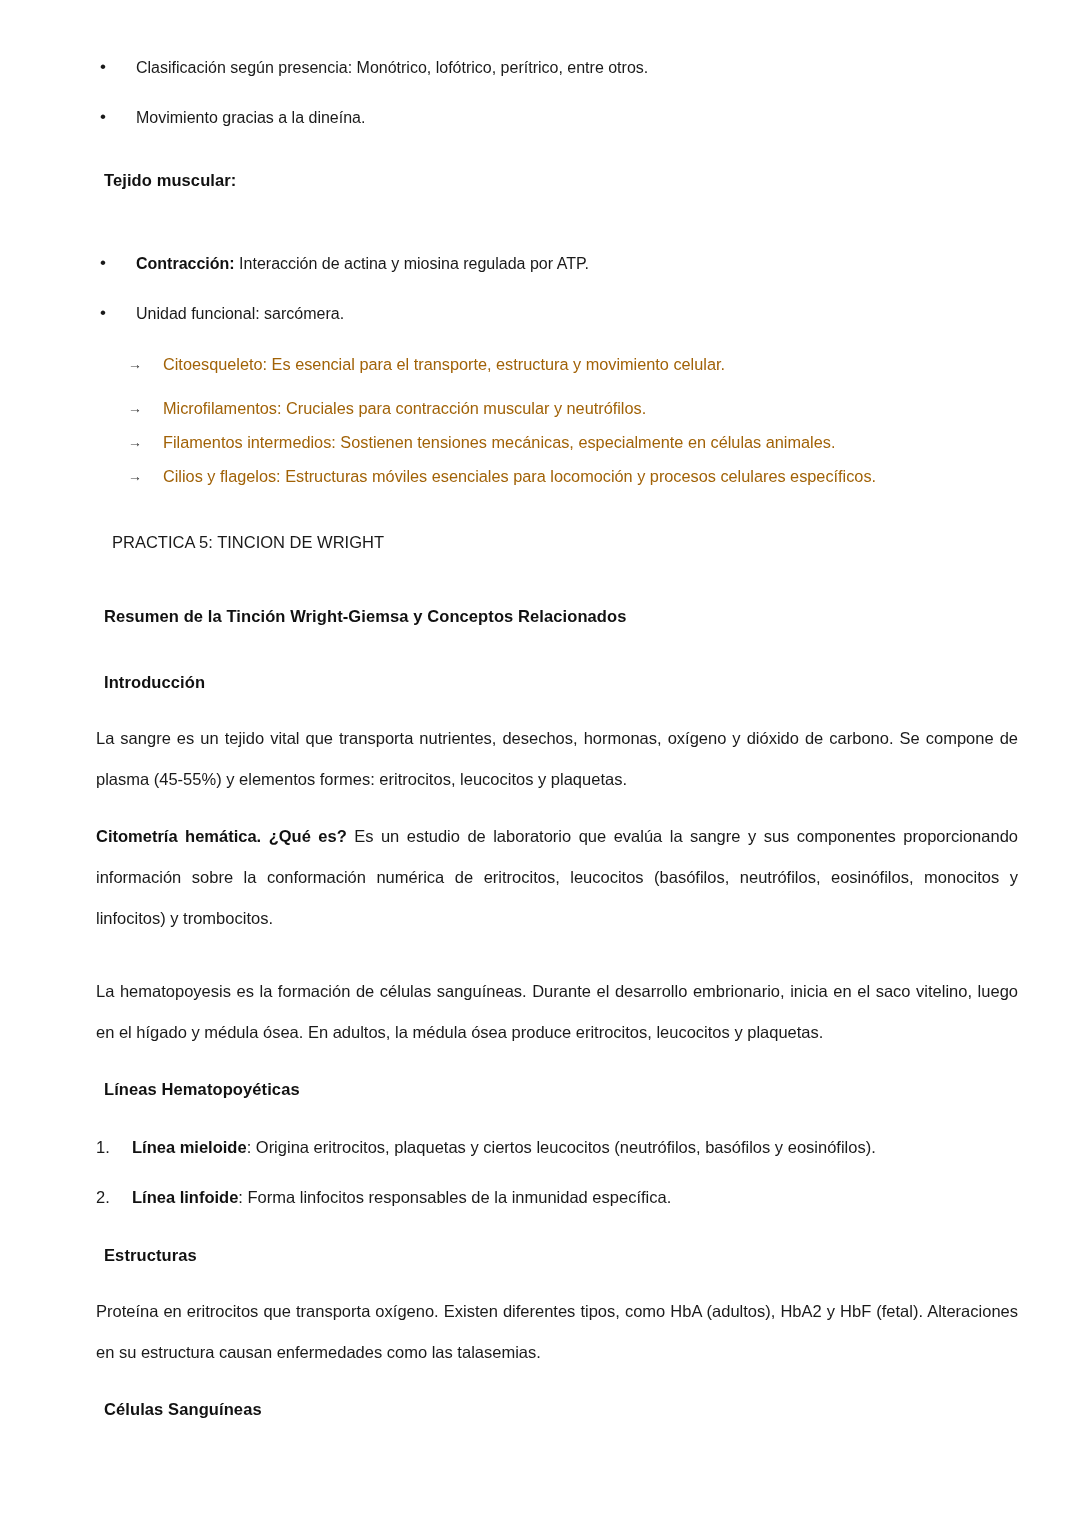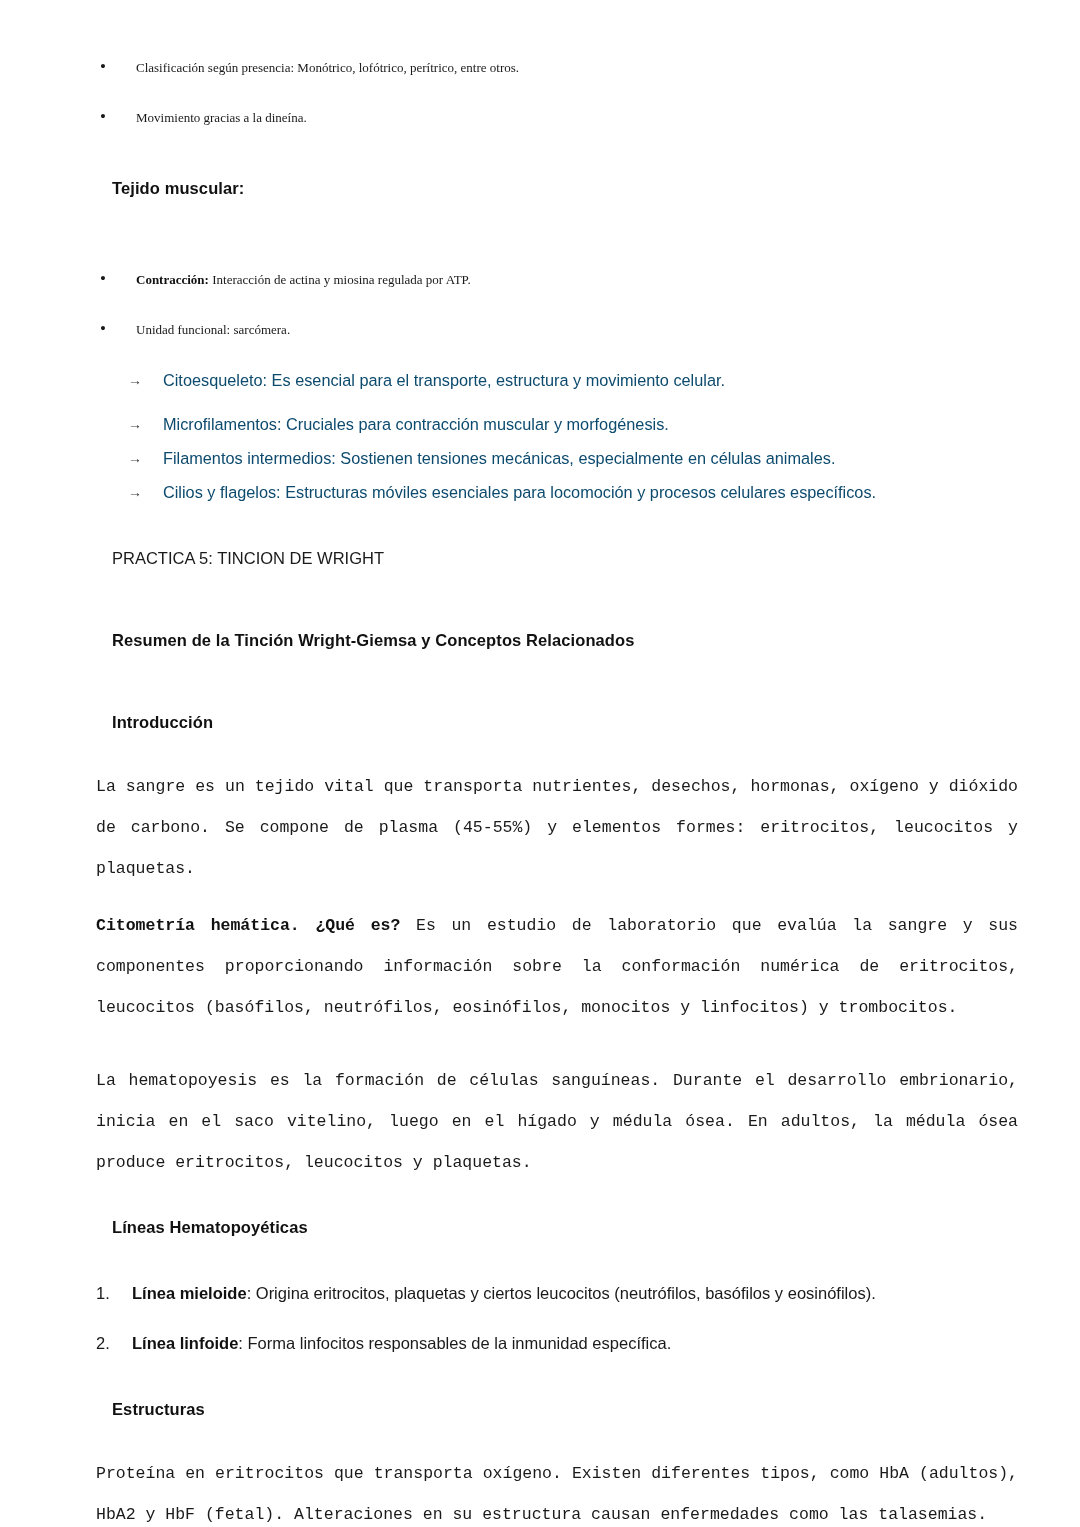--- a/index.html
+++ b/index.html
@@ -33,28 +33,27 @@
   }
 
   
   .para {
     font-size: 16.5px;
     line-height: 41px;
     text-align: justify;
     text-justify: inter-word;
     margin: 0;
     color: #1a1a1a;
-    font-family: Liberation Mono, monospace;
   }
 
   .heading {
     font-size: 16.5px;
     font-weight: bold;
     line-height: 24px;
-    margin: 16px;
+    margin: 8px;
     color: #111111;
     letter-spacing: 0.1px;
   }
 
   .plain-line {
     font-size: 16.5px;
     font-weight: normal;
     line-height: 24px;
     margin: 16px;
     color: #1a1a1a;
@@ -64,43 +63,42 @@
   ul.bullets, ul.arrows, ol.numbers {
     list-style: none;
     margin: 0;
     padding: 0;
   }
 
   ul.bullets > li {
     position: relative;
     padding-left: 36px;   
     margin-left: 4px;
-    font-size: 13px;
-    line-height: 24px;
-    color: #1a1a1a;
-    font-family: Liberation Serif, serif;
+    font-size: 16px;
+    line-height: 24px;
+    color: #1a1a1a;
   }
   ul.bullets > li::before {
     content: "\2022";
     position: absolute;
     left: 0;
     top: -1px;
     font-size: 17px;
     line-height: 24px;
     color: #1a1a1a;
   }
 
   
   ul.arrows > li {
     position: relative;
     padding-left: 35px;   
     margin-left: 32px;    
     font-size: 16.3px;
     line-height: 24px;
-    color: #0c4a6e;
+    color: #a16207;
   }
   ul.arrows > li::before {
     content: "\2192";
     position: absolute;
     left: 0;
     top: 0;
     font-size: 14px;
     line-height: 24px;
     color: #3a3a3a;
   }
@@ -168,21 +166,21 @@
 
     <div class="gap-26"></div>
 
     <ul class="arrows">
       <li>
         <span>Citoesqueleto: Es esencial para el transporte, estructura y movimiento celular.</span>
       </li>
       <div class="gap-10"></div>
       <div class="gap-10"></div>
       <li>
-        <span>Microfilamentos: Cruciales para contracción muscular y morfogénesis.</span>
+        <span>Microfilamentos: Cruciales para contracción muscular y neutrófilos.</span>
       </li>
       <div class="gap-10"></div>
       <li>
         <span>Filamentos intermedios: Sostienen tensiones mecánicas, especialmente en células animales.</span>
       </li>
       <div class="gap-10"></div>
       <li>
         <span>Cilios y flagelos: Estructuras móviles esenciales para locomoción y procesos celulares específicos.</span>
       </li>
     </ul>

